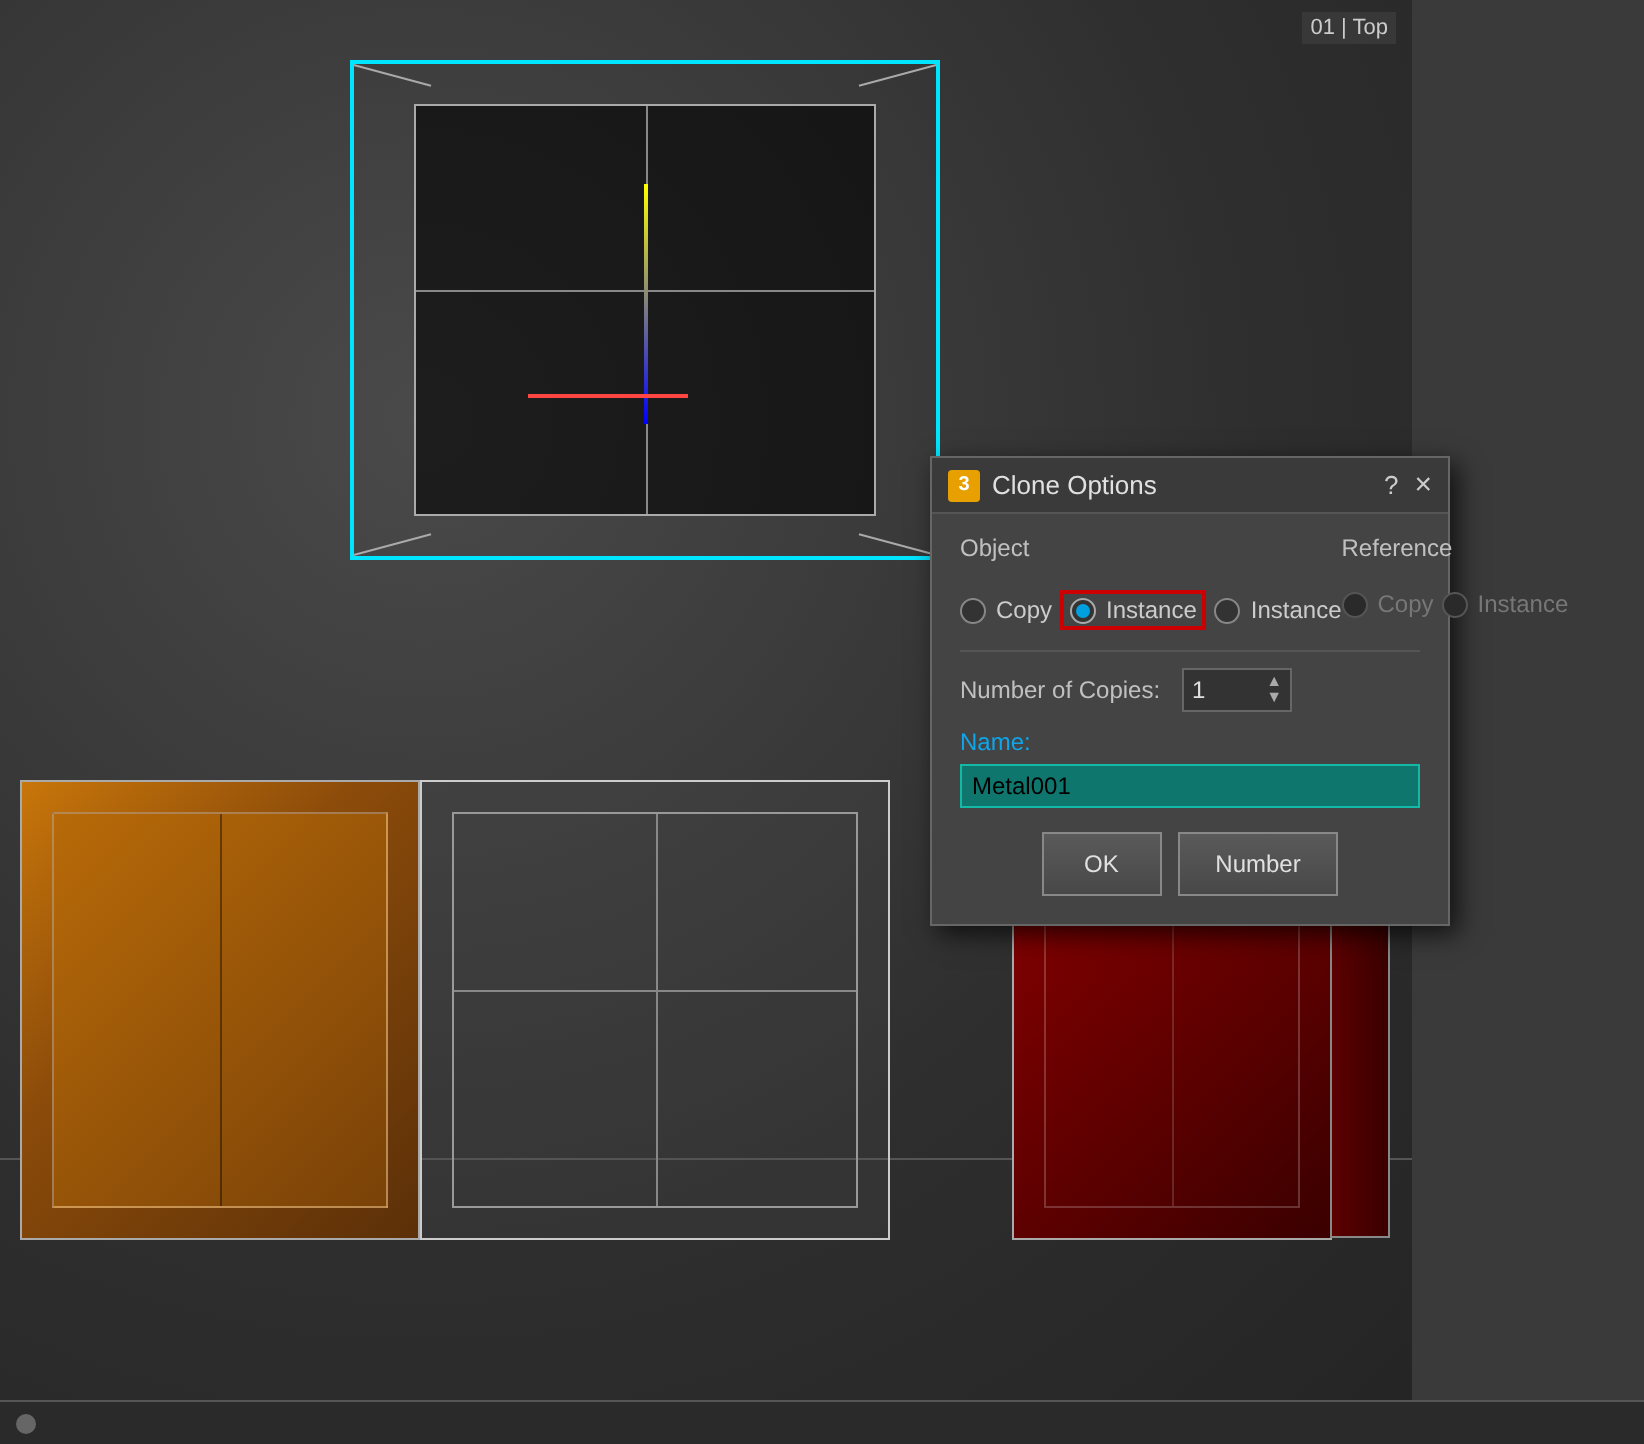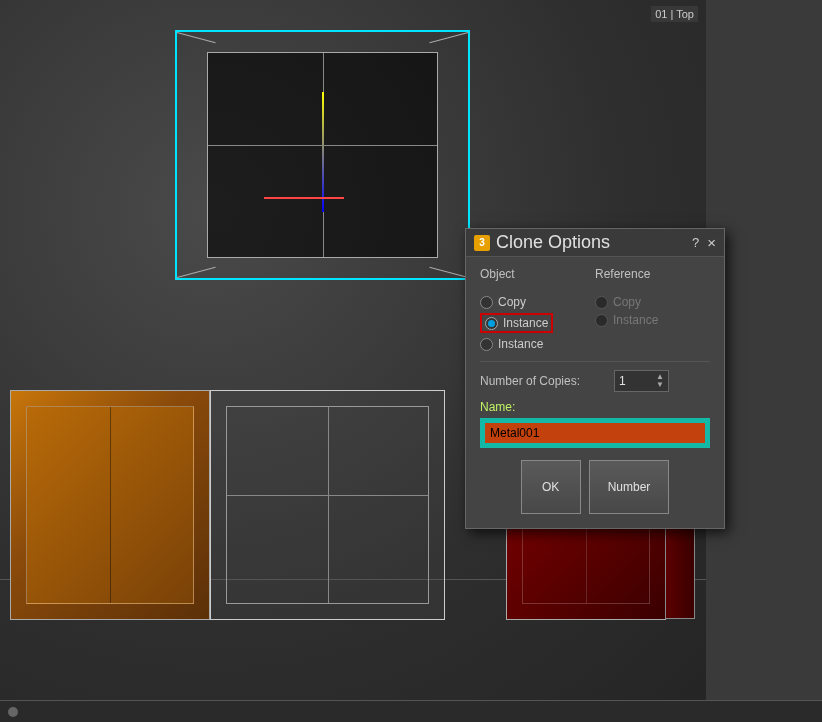--- a/index.html
+++ b/index.html
@@ -188,21 +188,21 @@
     .dialog-icon {
       width: 16px; height: 16px;
       background: #e8a000;
       border-radius: 2px;
       display: flex; align-items: center; justify-content: center;
       font-size: 10px; color: white; font-weight: bold;
     }
 
     .dialog-title-text {
       color: #e0e0e0;
-      font-size: 18px;
+      font-size: 13px;
       font-weight: normal;
     }
 
     .dialog-titlebar-actions {
       display: flex; gap: 8px; align-items: center;
     }
 
     .dialog-help {
       color: #ccc;
       font-size: 13px;
@@ -233,21 +233,20 @@
 
     .col-header {
       color: #c0c0c0;
       font-size: 12px;
       margin-bottom: 14px;
       font-weight: normal;
     }
 
     .radio-group {
       display: flex;
-      flex-direction: column;
       gap: 4px;
     }
 
     .radio-item {
       display: flex;
       align-items: center;
       gap: 5px;
       cursor: pointer;
     }
 
@@ -296,21 +295,21 @@
     .divider-h {
       height: 1px;
       background: #555;
       margin: 8px 0;
     }
 
     .field-row {
       display: flex;
       align-items: center;
       margin-bottom: 8px;
-      gap: 24px;
+      gap: 1px;
     }
 
     .field-label {
       color: #c0c0c0;
       font-size: 12px;
       min-width: 110px;
     }
 
     .spinbox {
       width: 55px;
@@ -331,45 +330,45 @@
 
     .spinbox-arrows {
       display: flex;
       flex-direction: column;
       font-size: 8px;
       color: #aaa;
       line-height: 1;
     }
 
     .name-field-label {
-      color: #bef264;
+      color: #0ea5e9;
       font-size: 12px;
       margin-bottom: 4px;
     }
 
     .name-input {
       width: 100%;
-      background: #c2410c;
-      border: 5px solid #14b8a6;
+      background: #0f766e;
+      border: 1px solid #14b8a6;
       color: #000;
       font-size: 12px;
       padding: 3px 5px;
       outline: none;
     }
 
     .dialog-buttons {
       display: flex;
       justify-content: center;
       gap: 8px;
       margin-top: 12px;
       padding-bottom: 4px;
     }
 
     .btn {
-      padding: 19px 18px;
+      padding: 8px 18px;
       font-size: 12px;
       cursor: pointer;
       border: 1px solid #888;
       background: linear-gradient(to bottom, #5a5a5a, #484848);
       color: #e0e0e0;
       min-width: 60px;
     }
   </style>
 </head>
 <body>

